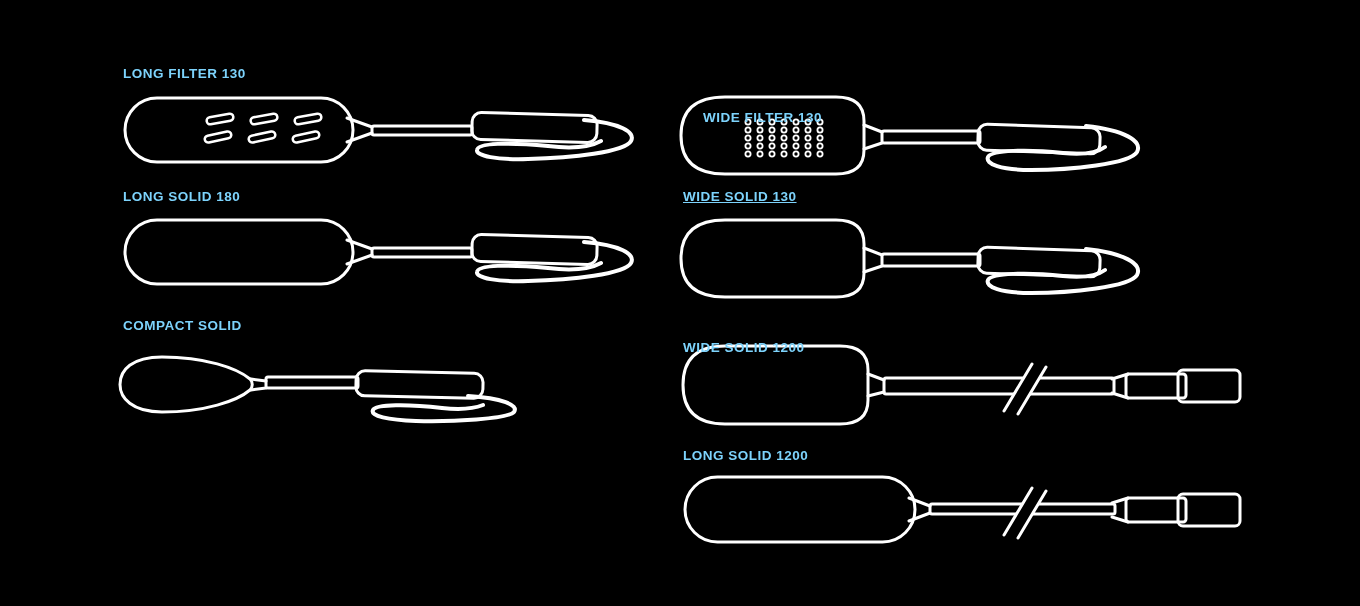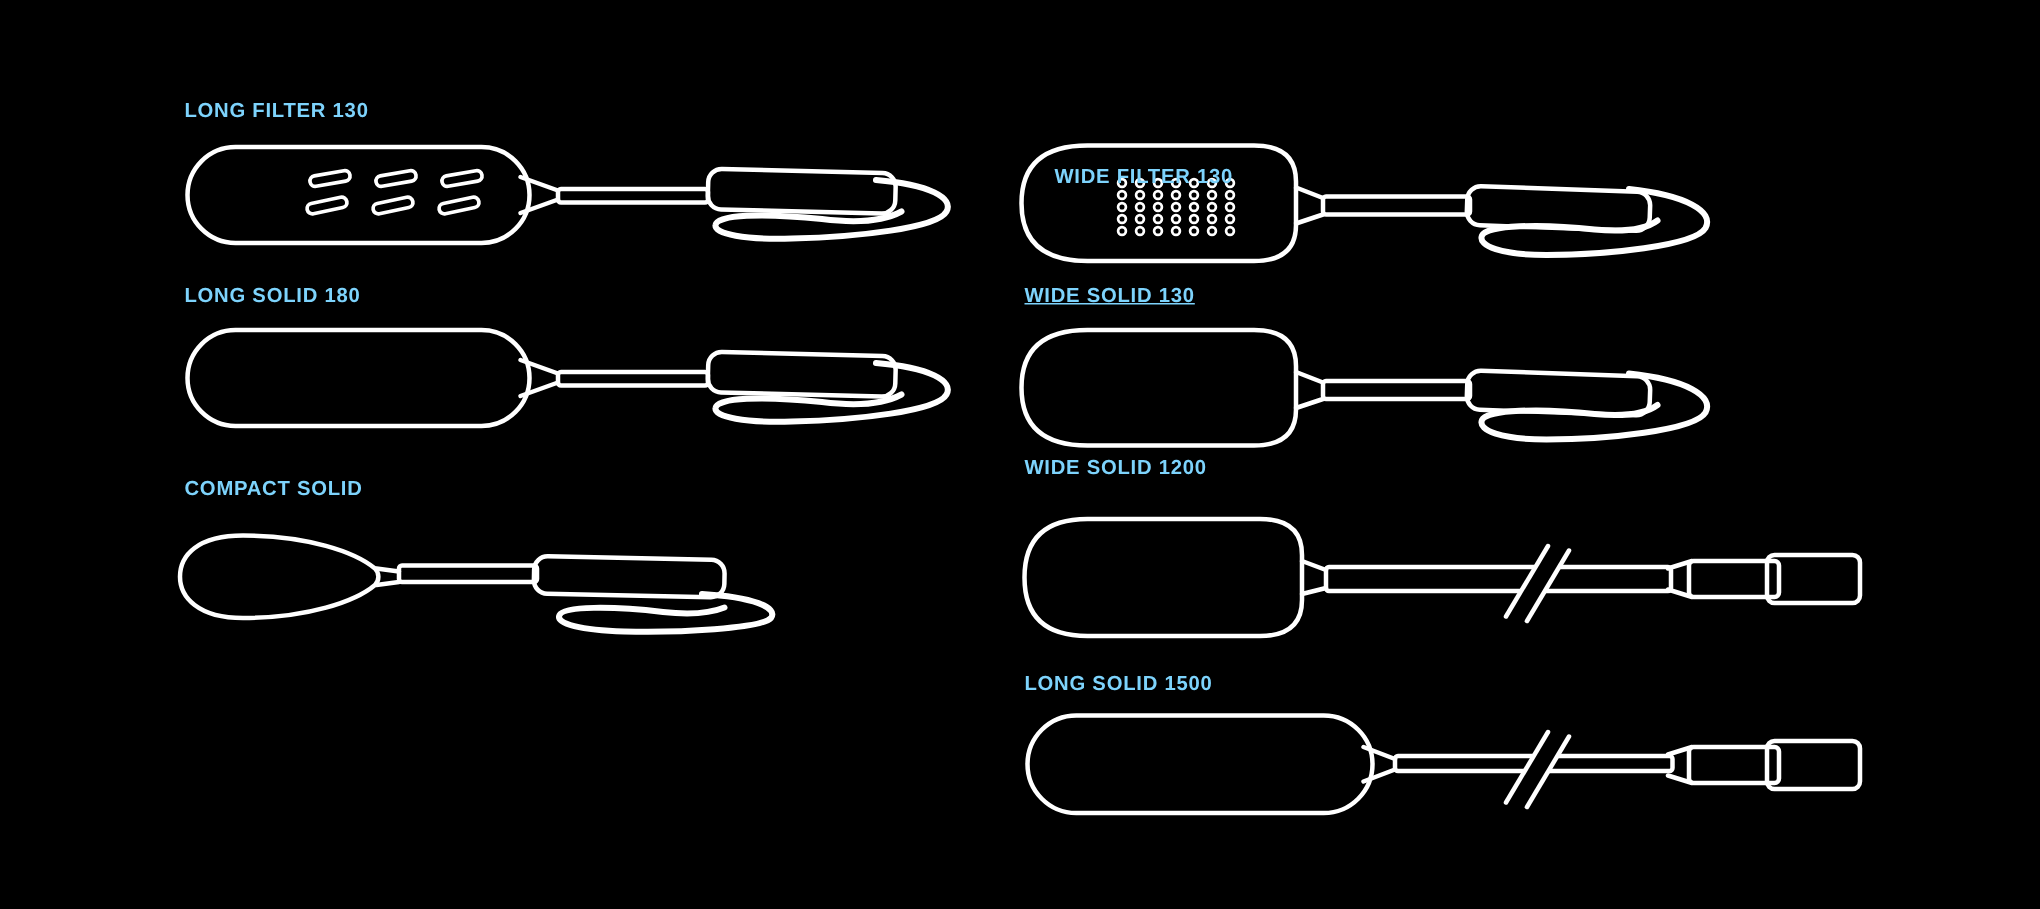--- a/index.html
+++ b/index.html
@@ -17,21 +17,21 @@
     font-size:13.5px;
     font-weight:700;
     letter-spacing:.5px;
     white-space:nowrap;
   }
   .lbl-1{left:123px;top:66px;}
   .lbl-2{left:703px;top:66px;margin-top:44px;}
   .lbl-3{left:123px;top:189px;}
   .lbl-4{left:683px;top:189px;text-decoration:underline;}
   .lbl-5{left:123px;top:318px;}
-  .lbl-6{left:683px;top:304px;}
+  .lbl-6{left:683px;top:340px;}
   .lbl-7{left:683px;top:448px;}
   .stroke{fill:none;stroke:#fff;stroke-width:3;stroke-linejoin:round;stroke-linecap:round;}
   .rope{fill:none;stroke:#fff;stroke-width:4;stroke-linecap:round;}
   .slot{fill:#000;stroke:#fff;stroke-width:2.5;}
   .hole{fill:none;stroke:#fff;stroke-width:1.8;}
   .mask{stroke:#000;stroke-width:14;fill:none;}
   .breakline{stroke:#fff;stroke-width:3;stroke-linecap:round;fill:none;}
 </style>
 </head>
 <body>
@@ -152,14 +152,14 @@
       <use href="#rod-end" transform="translate(0,124)"></use>
     </g>
   </svg>
 
   <div class="product-label lbl-1">LONG FILTER 130</div>
   <div class="product-label lbl-2">WIDE FILTER 130</div>
   <div class="product-label lbl-3">LONG SOLID 180</div>
   <div class="product-label lbl-4">WIDE SOLID 130</div>
   <div class="product-label lbl-5">COMPACT SOLID</div>
   <div class="product-label lbl-6">WIDE SOLID 1200</div>
-  <div class="product-label lbl-7">LONG SOLID 1500</div>
+  <div class="product-label lbl-7">LONG SOLID 1200</div>
 </div>
 
 </body></html>

